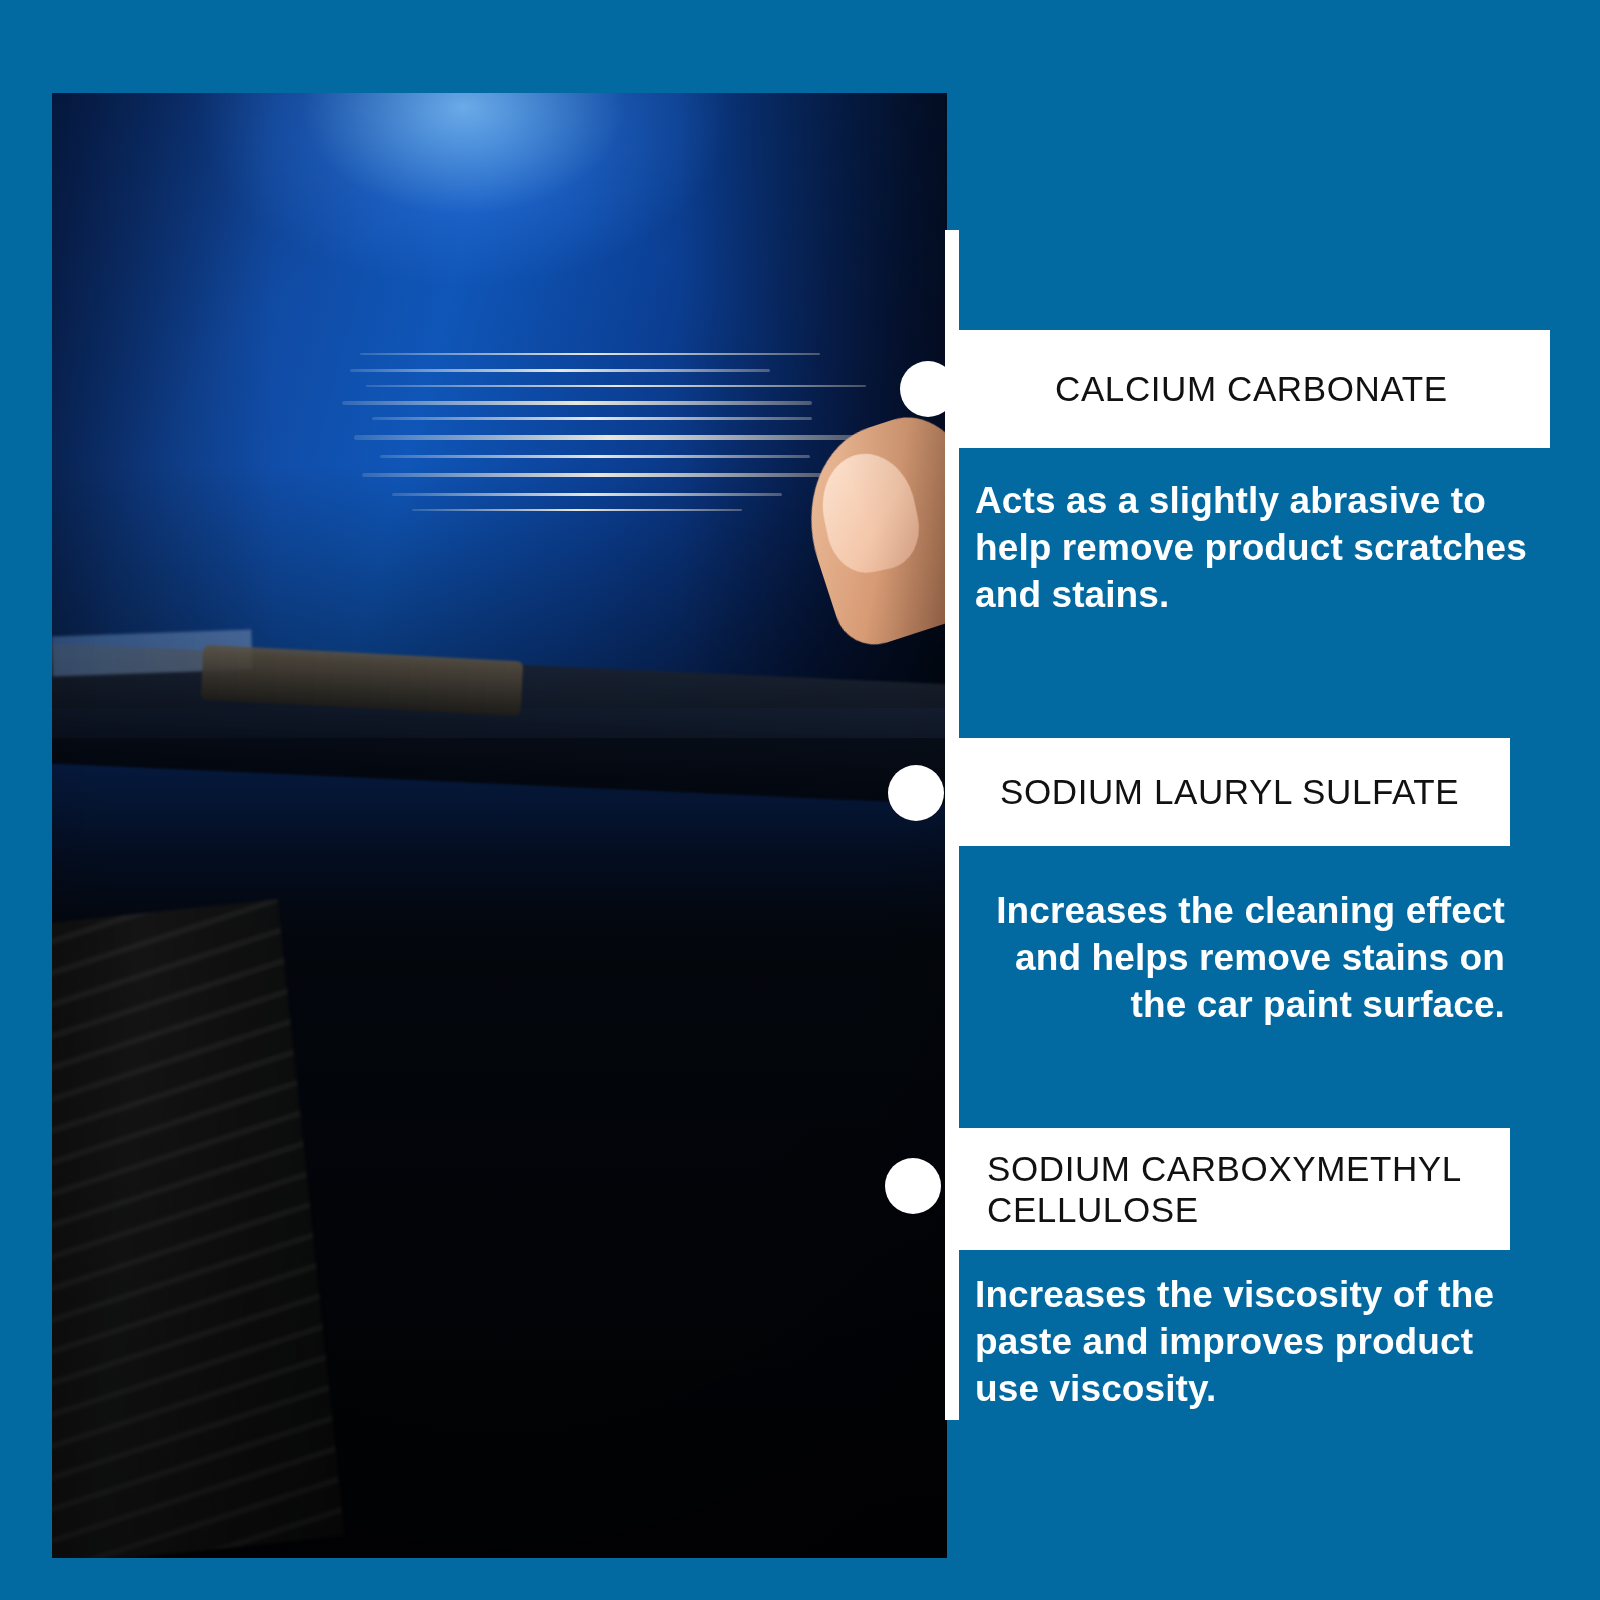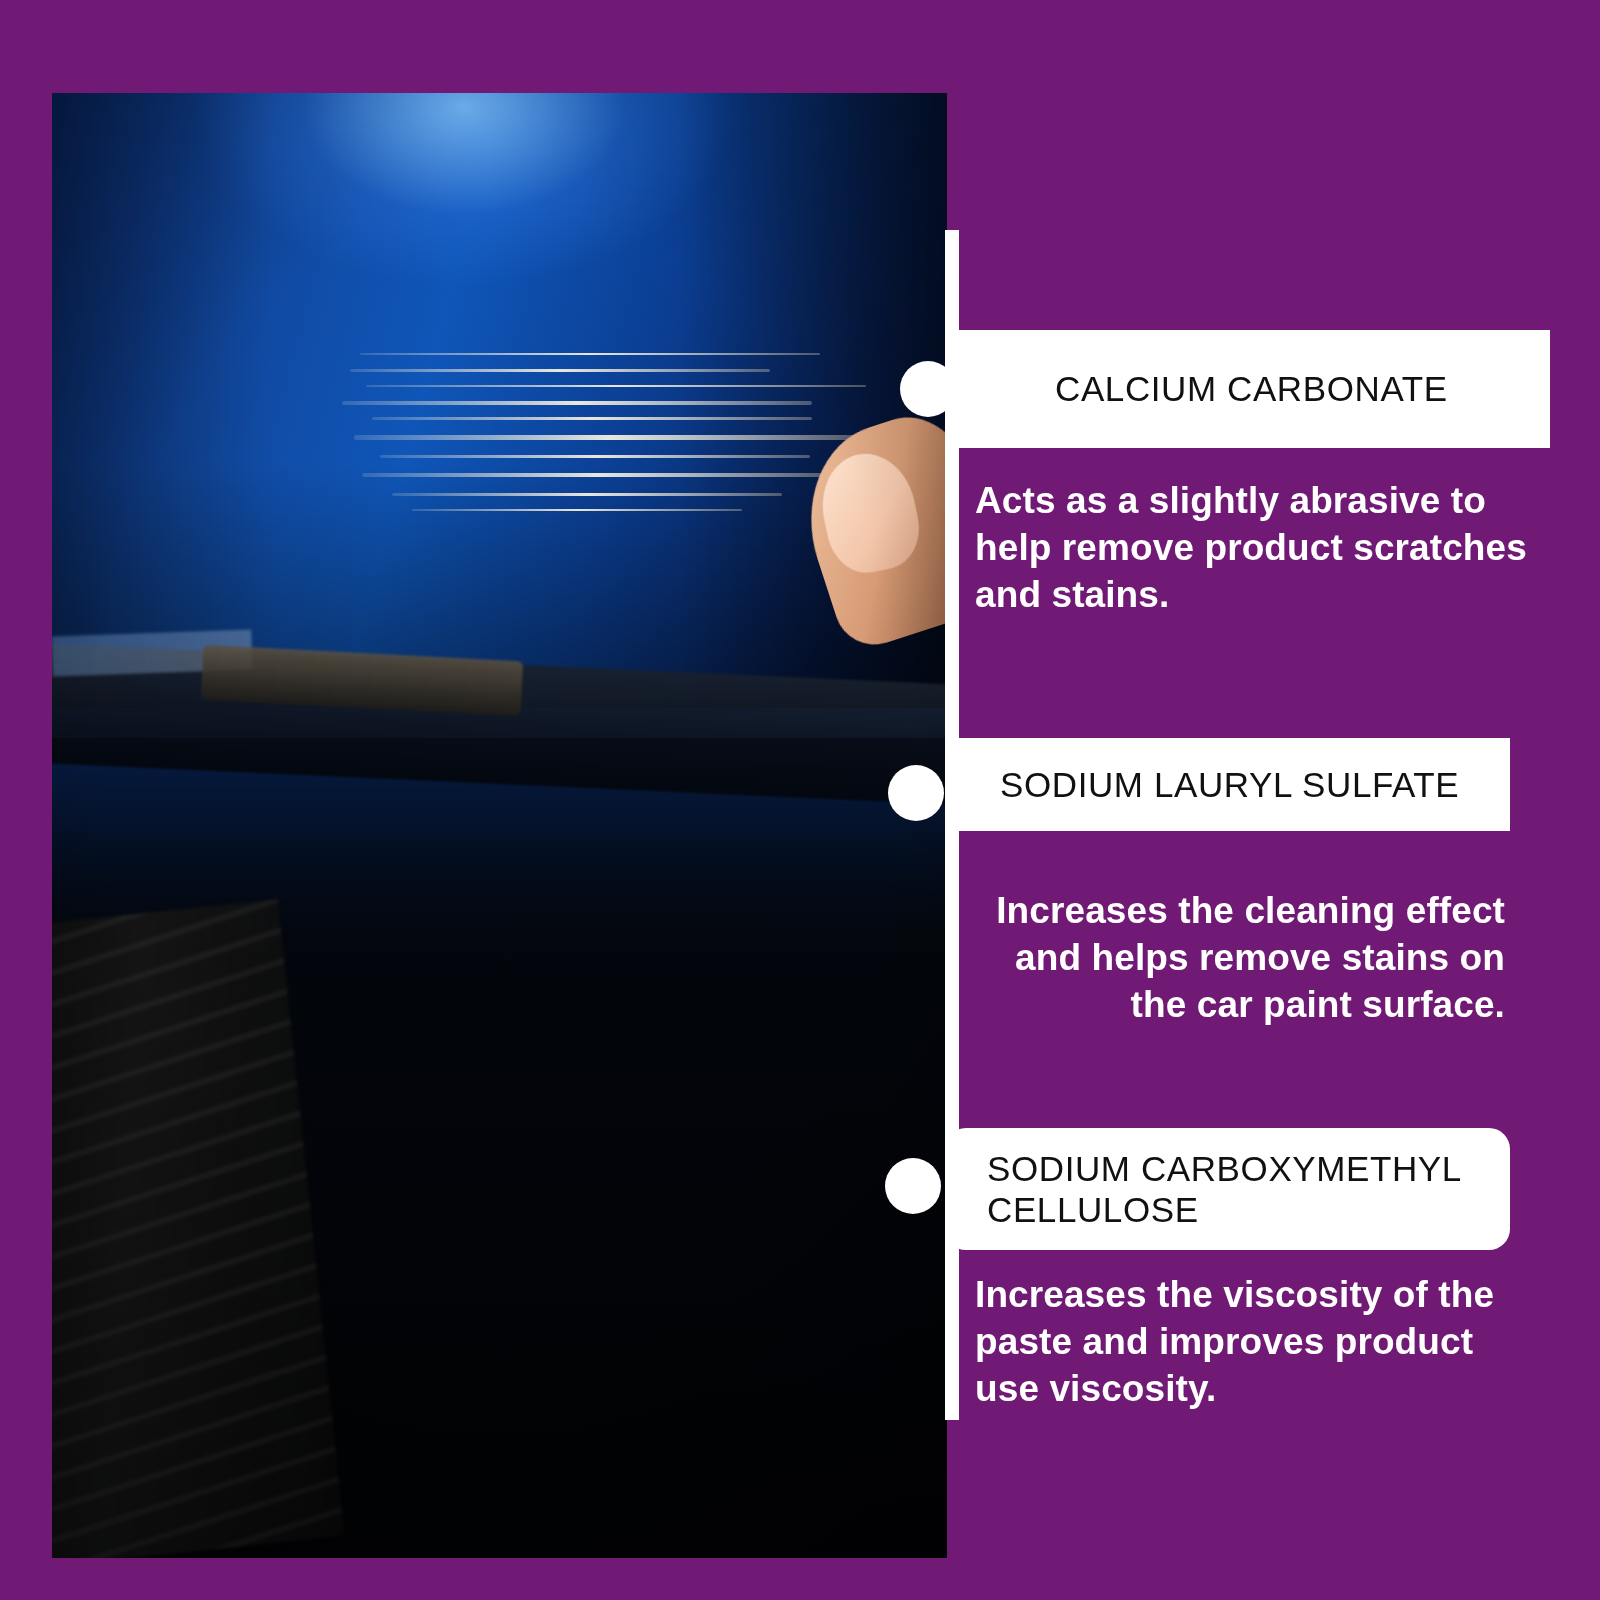--- a/index.html
+++ b/index.html
@@ -13,21 +13,21 @@
     position: relative;
     overflow: hidden;
     font-family: "Liberation Sans", sans-serif;
   }
 
   #stage {
     position: absolute;
     left: 0; top: 0;
     width: 1600px;
     height: 1600px;
-    background: #701a75;
+    background: #0369a1;
   }
 
   
   .photo {
     position: absolute;
     left: 52px;
     top: 93px;
     width: 895px;
     height: 1465px;
     overflow: hidden;
@@ -240,28 +240,28 @@
 
   <div class="panel">
     <div class="title-bar" style="left:945px; top:330px; width:605px; height:118px; padding-left:110px;">
       <span class="title-text">CALCIUM CARBONATE</span>
     </div>
     <div class="dot" style="left:900px; top:361px;"></div>
     <div class="body-text" style="left:975px; top:478px; width:560px;">Acts as a slightly abrasive to help remove product scratches and stains.</div>
   </div>
 
   <div class="panel">
-    <div class="title-bar" style="left:945px; top:738px; width:565px; height:93px; padding-left:55px;">
+    <div class="title-bar" style="left:945px; top:738px; width:565px; height:108px; padding-left:55px;">
       <span class="title-text">SODIUM LAURYL SULFATE</span>
     </div>
     <div class="dot" style="left:888px; top:765px;"></div>
     <div class="body-text" style="left:975px; top:888px; width:530px;text-align:right;">Increases the cleaning effect and helps remove stains on the car paint surface.</div>
   </div>
 
   <div class="panel">
-    <div class="title-bar" style="left:945px; top:1128px; width:565px; height:122px; padding-left:42px;border-radius:21px;">
+    <div class="title-bar" style="left:945px; top:1128px; width:565px; height:122px; padding-left:42px;">
       <span class="title-text">SODIUM CARBOXYMETHYL CELLULOSE</span>
     </div>
     <div class="dot" style="left:885px; top:1158px;"></div>
     <div class="body-text" style="left:975px; top:1272px; width:530px;">Increases the viscosity of the paste and improves product use viscosity.</div>
   </div>
 
 </div>
 
 </body></html>

